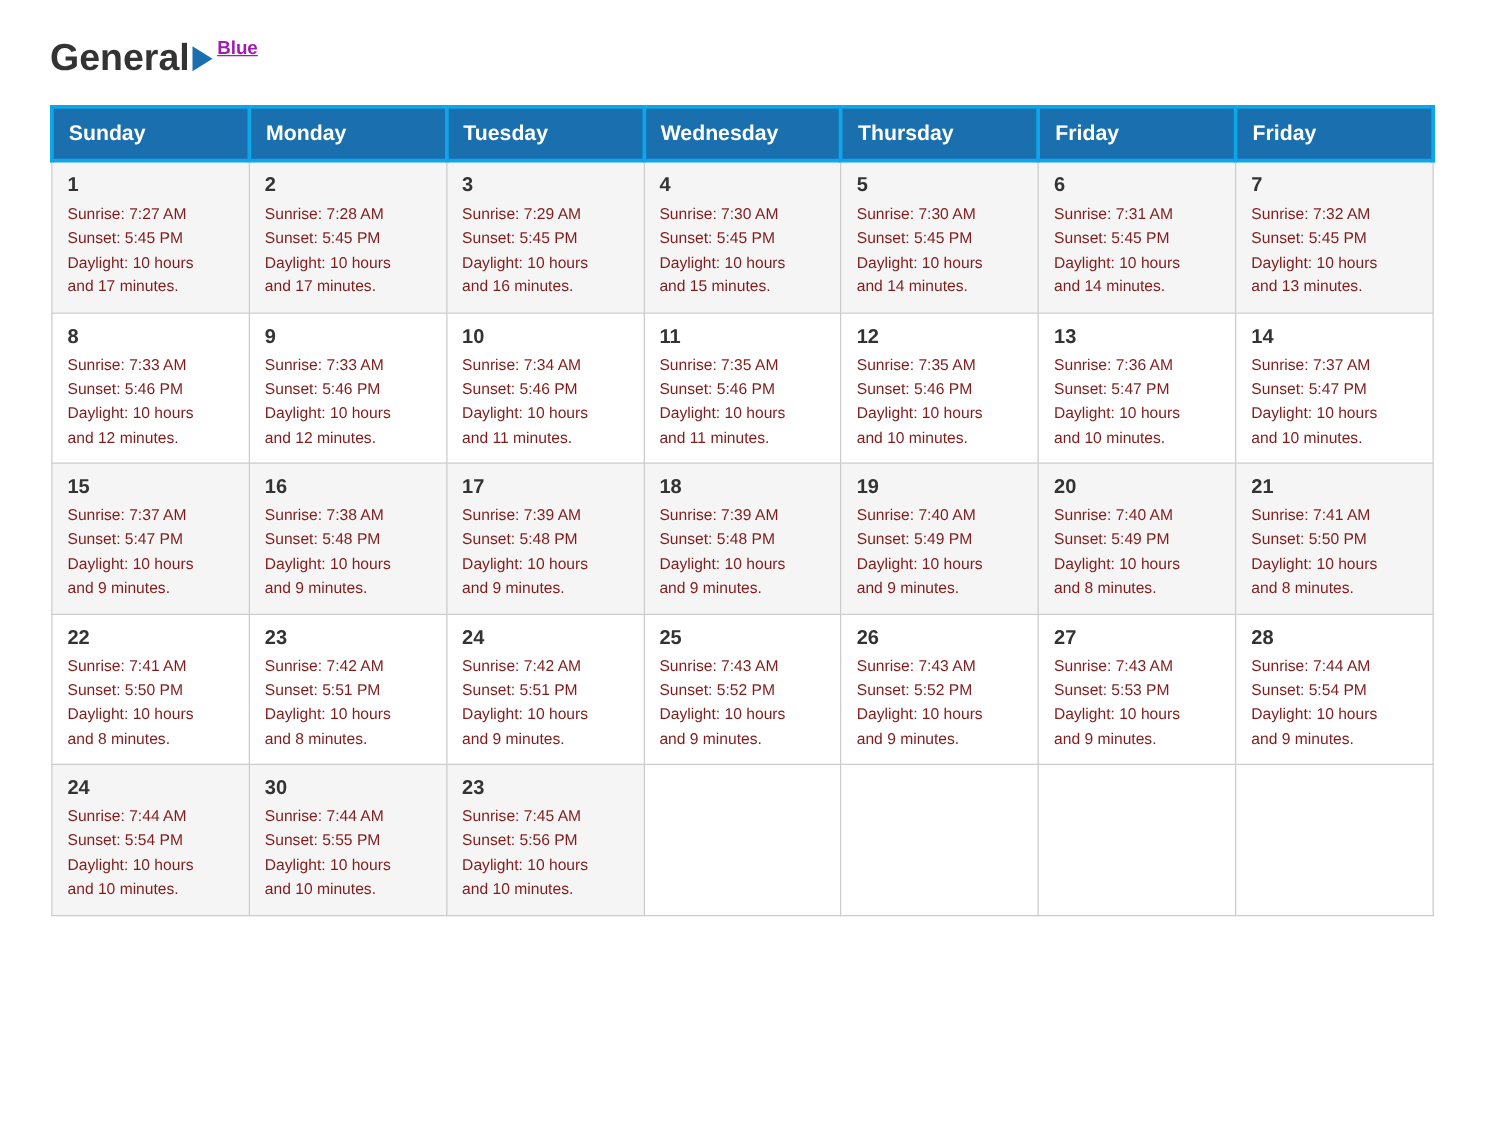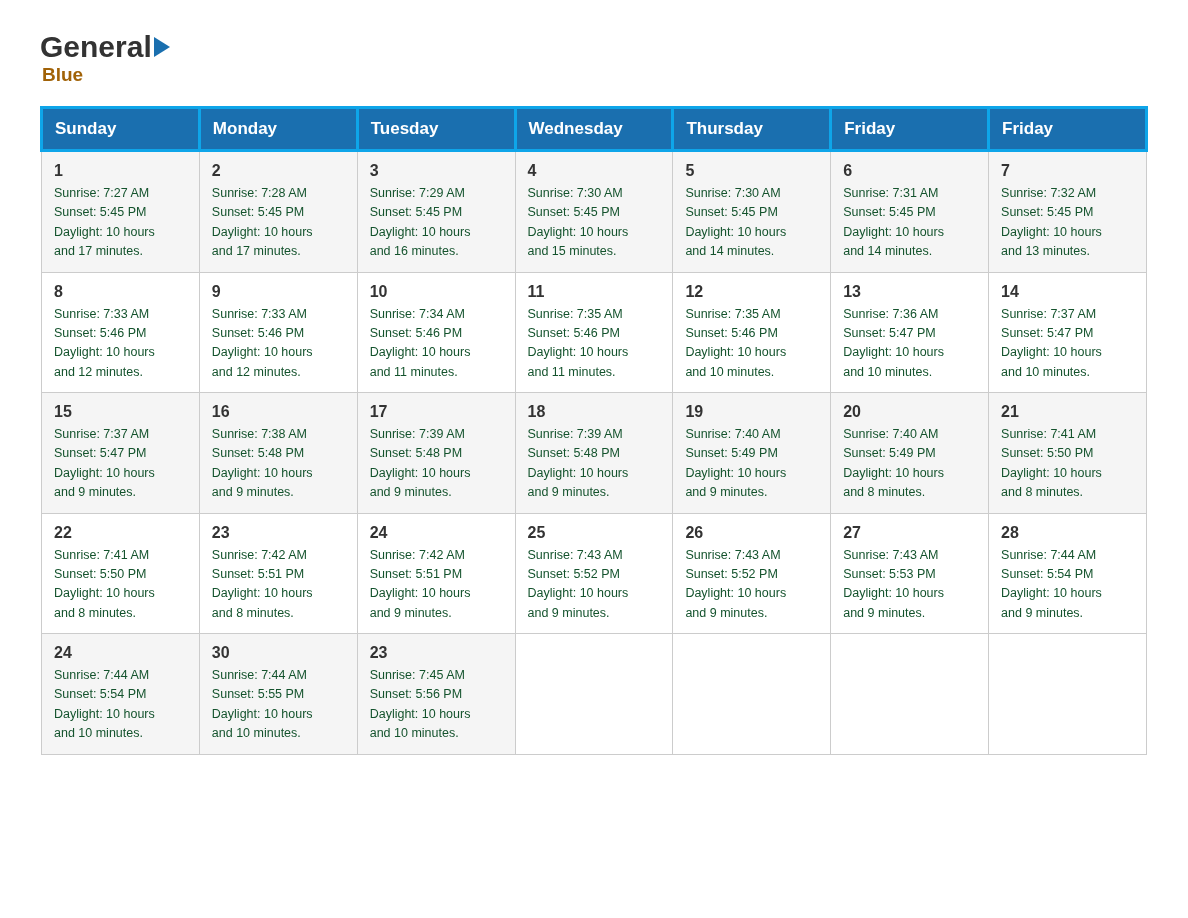--- a/index.html
+++ b/index.html
@@ -59,28 +59,28 @@
     }
     .day-num {
       font-size: 16px;
       font-weight: bold;
       margin-bottom: 4px;
       display: block;
     }
     .day-info {
       font-size: 12.5px;
       line-height: 1.55;
-      color: #14532d;
+      color: #7f1d1d;
     }
     .empty-cell {
       background-color: #fff !important;
     }
     .logo-wrapper {
       display: flex;
-      flex-direction: column;
+      flex-direction: row;
     }
     .logo-row {
       display: flex;
       align-items: center;
     }
     .logo-g {
       font-size: 30px;
       font-weight: bold;
       color: #333;
       font-family: Arial, sans-serif;
@@ -89,25 +89,26 @@
       display: inline-block;
       width: 0;
       height: 0;
       border-style: solid;
       border-width: 10px 0 10px 16px;
       border-color: transparent transparent transparent #1a6faf;
       margin: 0 2px;
       vertical-align: middle;
     }
     .logo-sub {
-      font-size: 19px;
-      font-weight: bold;
-      color: #a16207;
+      font-size: 15px;
+      font-weight: bold;
+      color: #a21caf;
       margin-top: 0px;
       margin-left: 2px;
+      text-decoration: underline;
     }
   </style>
 </head>
 <body>
 
 <div class="header">
   <div class="logo-wrapper">
     <div class="logo-row">
       <span class="logo-g">General</span>
       <span class="logo-arrow"></span>

